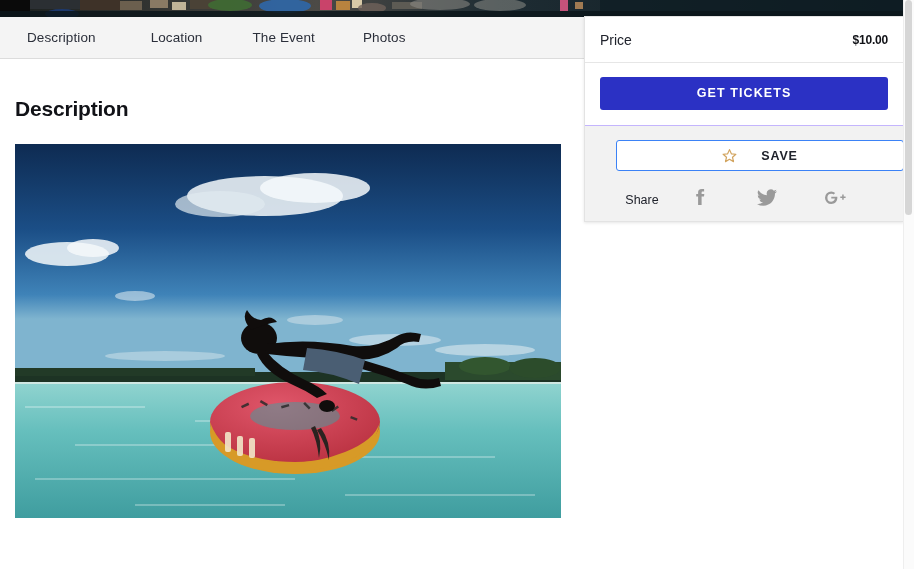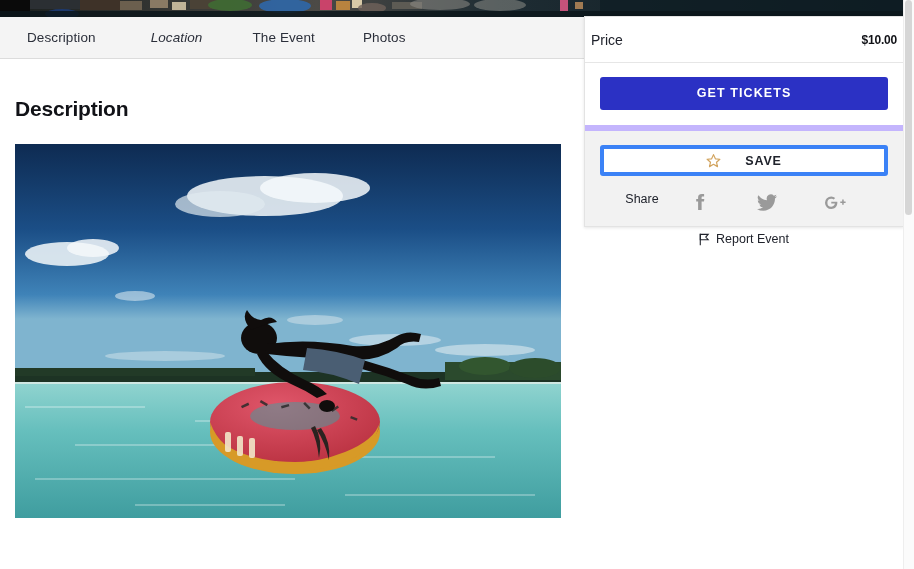--- a/index.html
+++ b/index.html
@@ -24,21 +24,21 @@
   .tabbar {
     height:42px; background:#f4f4f4;
     border-bottom:1px solid #dcdcdc;
     display:flex; align-items:center; padding-left:15px;
   }
   .tab {
     font-size:13.5px; color:#2b2f3a; letter-spacing:.1px;
     padding:0 12px; margin-right:32px; cursor:pointer; white-space:nowrap;
   }
   .tab:nth-child(1){ margin-right:31px; }
-  .tab:nth-child(2){ margin-right:26px;font-style:italic; }
+  .tab:nth-child(2){ margin-right:26px; }
   .tab:nth-child(3){ margin-right:24px; }
 
   .content { padding:38px 0 0 15px; }
   .section-title {
     font-size:21px; font-weight:bold; color:#111217; letter-spacing:-.2px;
   }
   .section-body {
     margin-top:17px; font-size:13.5px; color:#20232c; letter-spacing:.05px;
   }
 
@@ -50,48 +50,49 @@
 
   
   .side-card {
     position:absolute; left:584px; top:16px; width:320px;
     background:#fff;
     border:1px solid #e3e3e3;
     box-shadow:0 1px 3px rgba(0,0,0,.10);
   }
   .price-row {
     height:46px; display:flex; align-items:center; justify-content:space-between;
-    padding:0 6px; border-bottom:1px solid #e6e6e6;
+    padding:0 15px; border-bottom:1px solid #e6e6e6;
   }
   .price-label { font-size:14px; color:#20232c; }
   .price-value { font-size:12px; font-weight:bold; color:#111217; letter-spacing:-.2px; }
 
-  .cta-wrap { padding:14px 15px 15px; background:#fff; border-bottom:6px solid #c4b5fd;}
+  .cta-wrap { padding:14px 15px 15px; background:#fff; border-bottom:1px solid #c4b5fd;}
   .cta-btn {
     display:block; width:100%; height:33px; line-height:33px;
     background:#2b31c4; color:#fff; border:none; border-radius:3px;
     font-family:"Liberation Sans", sans-serif;
     font-size:12.5px; font-weight:bold; letter-spacing:1.1px;
     text-align:center; cursor:pointer;
   }
 
   .save-share { background:#f2f2f2; padding:14px 15px 14px; }
   .save-btn {
     display:flex; align-items:center; justify-content:center; gap:24px;
     width:100%; height:31px;
-    background:#fff; border:4px solid #3b82f6; border-radius:3px;
+    background:#fff; border:1px solid #3b82f6; border-radius:3px;
     cursor:pointer;
+    margin-left:16px;
   }
   .save-label {
     font-size:12.5px; font-weight:bold; letter-spacing:.9px; color:#20232c;
   }
   .star-icon { width:15px; height:15px; display:block; }
 
   .share-row {
-    display:flex; align-items:flex-start; justify-content:center;
+    display:flex; align-items:flex-end; justify-content:center;
     margin-top:16px; gap:12px;
   }
   .share-label { font-size:12.5px; color:#20232c; }
   .share-icon {
     width:56px; text-align:center; color:#9a9a9a; cursor:pointer;
     display:flex; align-items:center; justify-content:center; height:20px;
   }
   .share-icon svg { display:block; }
 
   .report-row {
@@ -289,26 +290,17 @@
         <span class="share-icon">
           <svg width="22" height="17" viewBox="0 0 22 17" fill="#9a9a9a">
             <path d="M7.3 7.3v2.2h3.6c-.15 1.1-1.24 3.2-3.6 3.2A3.95 3.95 0 0 1 3.4 8.7 3.95 3.95 0 0 1 7.3 4.7c1.13 0 1.9.48 2.33.9l1.58-1.53A5.85 5.85 0 0 0 7.3 2.4a6.3 6.3 0 1 0 0 12.6c3.64 0 6.05-2.56 6.05-6.16 0-.41-.05-.73-.1-1.04H7.3z"></path>
             <path d="M19.7 7.4V5.5h-1.5v1.9h-1.9v1.5h1.9v1.9h1.5V8.9h1.9V7.4z"></path>
           </svg>
         </span>
       </div>
     </div>
   </div>
 
-  <div class="report-row">
-    <span>
-      <svg class="flag-icon" viewBox="0 0 12 14" fill="none" stroke="#20232c" stroke-width="1.2">
-        <line x1="1.4" y1="0.8" x2="1.4" y2="13.2"></line>
-        <path d="M1.4 1.4 H10 L7.4 4.3 L10 7.2 H1.4 Z" fill="none"></path>
-      </svg>
-    </span>
-    <span class="report-text">Report Event</span>
-  </div>
 
   <div class="scrollbar">
     <div class="scroll-thumb"></div>
   </div>
 </div>
 
 </body></html>

